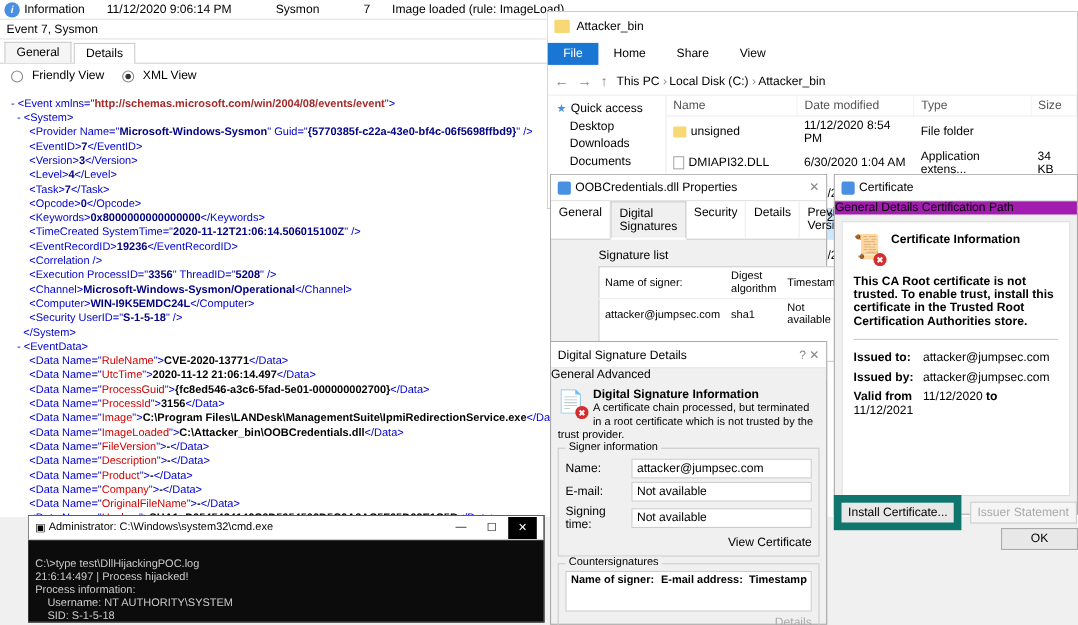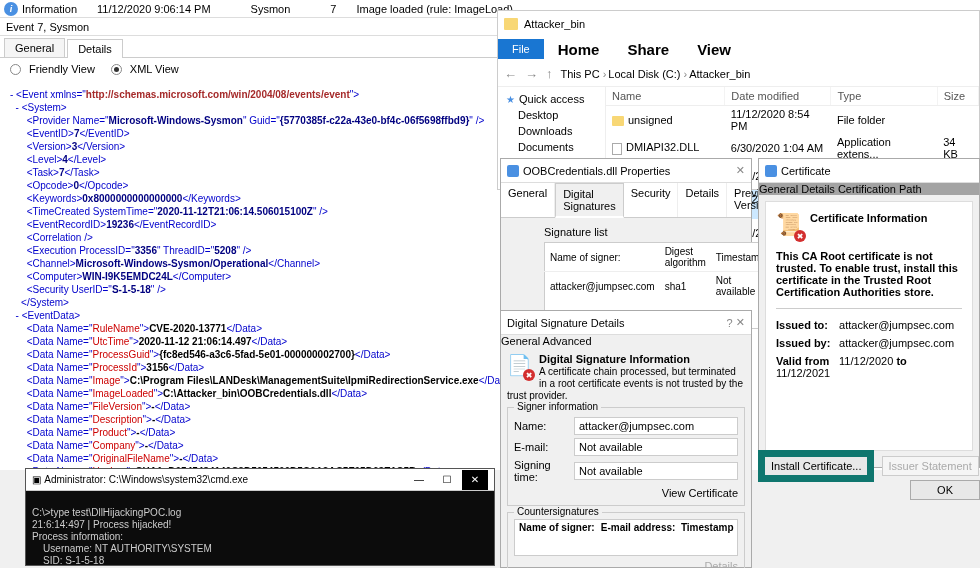--- a/index.html
+++ b/index.html
@@ -39,21 +39,21 @@
 .cmdwin .tbar .wc { margin-left:auto; display:flex; gap:2px; }
 .cmdwin .tbar .wc span { width:26px; height:20px; display:inline-flex; align-items:center; justify-content:center; }
 .cmdwin .body { padding:4px 6px; line-height:12px; white-space:pre; }
 
 
 .explorer { position:absolute; left:497px; top:10px; width:483px; height:180px; background:#fff; border:1px solid #ccc; }
 .exp-title { height:26px; background:#fff; display:flex; align-items:center; padding:0 6px; font-size:11px; }
 .exp-title .folder-icon { width:14px; height:12px; background:#f8d775; border-radius:1px; margin-right:6px; }
 .exp-ribbon { height:24px; display:flex; align-items:center; }
 .exp-ribbon .file-btn { background:#1976d2; color:#fff; padding:4px 14px; font-size:11px; }
-.exp-ribbon .rtab { padding:4px 14px; font-size:15px;font-weight:bold; }
+.exp-ribbon .rtab { padding:4px 14px; font-size:11px; }
 .exp-addr { height:26px; display:flex; align-items:center; padding:0 6px; gap:8px; border-bottom:1px solid #eee; }
 .exp-addr .nav-btn { color:#888; font-size:13px; }
 .exp-addr .path { flex:1; display:flex; align-items:center; gap:2px; font-size:11px; }
 .exp-addr .path .seg::after { content:" ›"; color:#888; }
 .exp-body { display:flex; height:calc(100% - 76px); }
 .exp-nav { width:108px; border-right:1px solid #eee; padding:4px 0; font-size:11px; }
 .exp-nav .item { padding:2px 8px 2px 20px; display:flex; align-items:center; gap:6px; }
 .exp-nav .qa { padding:2px 8px; display:flex; align-items:center; gap:4px; }
 .exp-nav .star { color:#4a90e2; font-size:10px; }
 .exp-list { flex:1; font-size:11px; }
@@ -316,21 +316,21 @@
     <span style="color:#888">✕</span>
   </div>
   <div class="ptabs" style="background:#f0f0f0">
     <span class="ptab sel">General</span>
     <span class="ptab">Advanced</span>
   </div>
   <div class="pbody">
     <div style="overflow:hidden;margin-bottom:6px">
       <span class="info-icon-big"></span>
       <b>Digital Signature Information</b><br>
-      <span style="font-size:10px">A certificate chain processed, but terminated in a root certificate events is not trusted by the trust provider.</span>
+      <span style="font-size:10px">A certificate chain processed, but terminated in a root certificate which is not trusted by the trust provider.</span>
     </div>
     <div class="group">
       <span class="gt">Signer information</span>
       <div class="row">
           <span class="k">Name:</span>
           <span class="v">attacker@jumpsec.com</span>
         </div>
       <div class="row">
           <span class="k">E-mail:</span>
           <span class="v">Not available</span>
@@ -358,21 +358,21 @@
       <div style="text-align:right;margin-top:4px"><span class="btn" style="color:#aaa">Details</span></div>
     </div>
   </div>
 </div>
 
 <div class="cert">
   <div class="dlg-title">
     <span class="shield"></span>
     <span>Certificate</span>
   </div>
-  <div class="ptabs" style="background:#a3a3a3">
+  <div class="ptabs" style="background:#a21caf">
     <span class="ptab sel">General</span>
     <span class="ptab">Details</span>
     <span class="ptab">Certification Path</span>
   </div>
   <div class="pbody" style="background:#fff;margin:6px;border:1px solid #ddd;height:250px;position:relative">
     <div style="overflow:hidden">
       <span class="certicon"></span>
       <b>Certificate Information</b>
     </div>
     <div style="clear:both;margin-top:8px"><b>This CA Root certificate is not trusted. To enable trust, install this certificate in the Trusted Root Certification Authorities store.</b></div>

